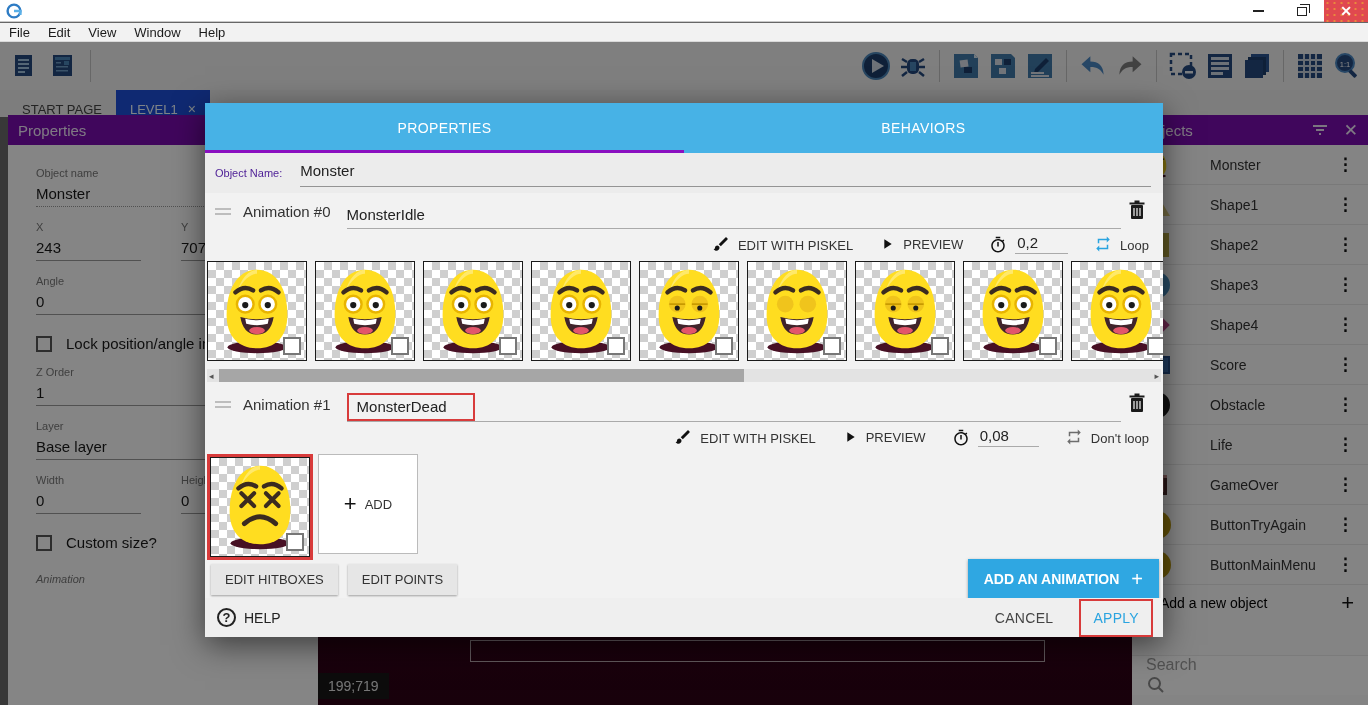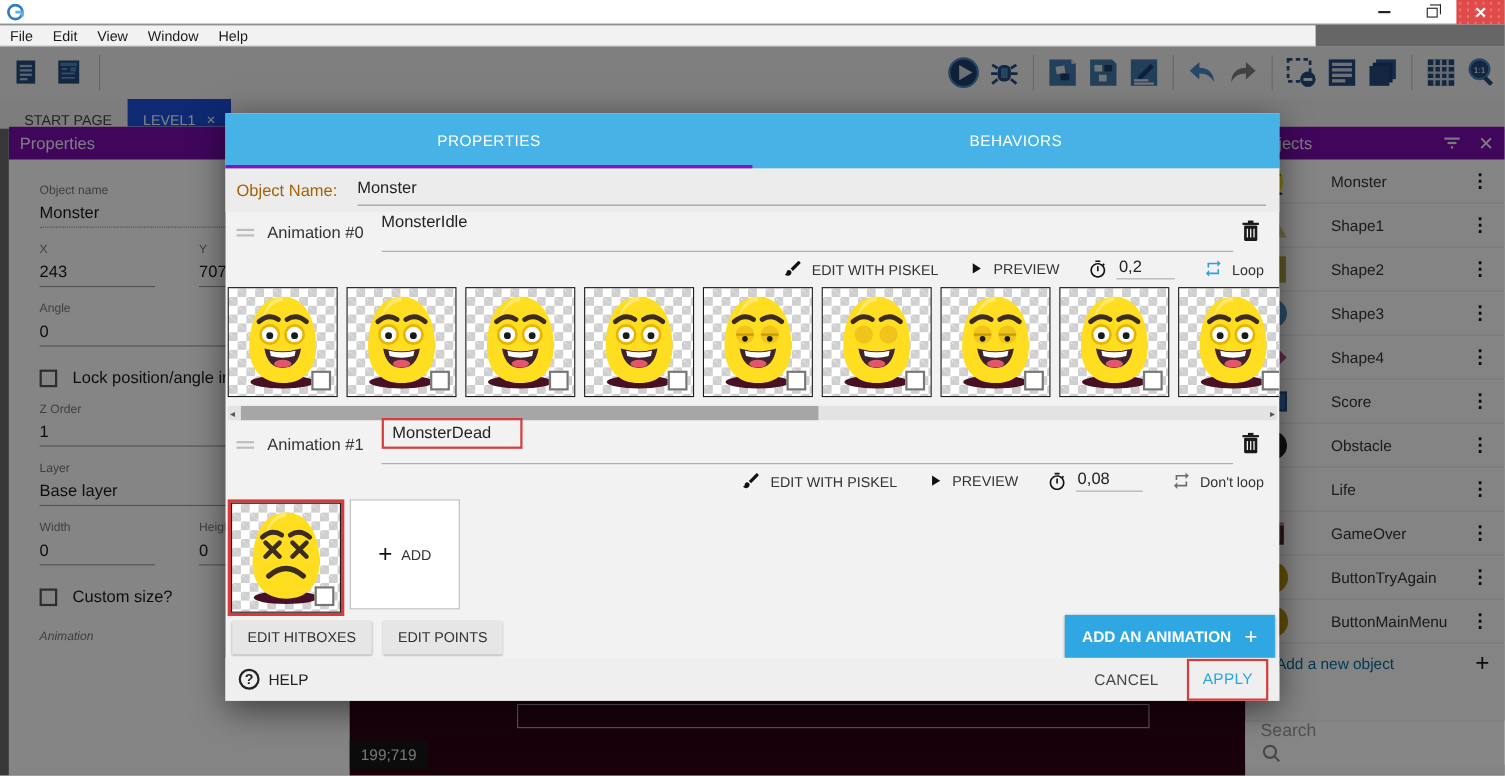--- a/index.html
+++ b/index.html
@@ -15,21 +15,21 @@
   .title-text { font-size:12px; color:#222; white-space:nowrap; }
   .win-controls { position:absolute; right:0; top:0; height:22px; display:flex; }
   .win-btn { width:44px; height:22px; display:flex; align-items:center; justify-content:center; color:#222; }
   .min-glyph { width:11px; height:2px; background:#222; }
   .restore-glyph { width:10px; height:9px; border:1.5px solid #222; position:relative; }
   .restore-glyph:before { content:""; position:absolute; left:2px; top:-4px; width:9px; height:8px; border:1.5px solid #222; border-left:none; border-bottom:none; }
   .win-close { background:#e0494f; background-image:radial-gradient(#e98a3c 1px, transparent 1.3px); background-size:7px 6px; }
   .close-glyph { color:#fff; font-size:14px; font-weight:bold; line-height:1; }
 
   
-  .menubar { position:absolute; left:0; top:23px; width:1196px; height:19px; background:#f2f2f2;
+  .menubar { position:absolute; left:0; top:23px; width:1368px; height:19px; background:#f2f2f2;
     border-bottom:1px solid #d9d9d9; display:flex; align-items:center; gap:0; z-index:30; }
   .menu-item { font-size:13px; color:#1a1a1a; padding:0 9px; }
 
   
   .app-content { position:absolute; left:0; top:42px; width:1368px; height:663px; background:#6b6b6b; }
 
   .toolbar { position:absolute; left:0; top:0; width:1368px; height:48px; background:#f0f0f0; display:flex; align-items:center; }
   .tb-left { display:flex; align-items:center; gap:8px; padding-left:10px; }
   .tb-right { position:absolute; right:6px; display:flex; align-items:center; gap:7px; }
   .tb-icon { width:30px; height:30px; display:flex; align-items:center; justify-content:center; }
@@ -74,45 +74,45 @@
   .thumb-triangle { width:0; height:0; border-left:13px solid transparent; border-right:13px solid transparent; border-bottom:22px solid #d9c97e; }
   .thumb-square { width:24px; height:24px; background:#b5a642; }
   .thumb-circle { width:26px; height:26px; border-radius:50%; background:#4a90c0; }
   .thumb-diamond { width:18px; height:18px; background:#c04a90; transform:rotate(45deg); }
   .thumb-score { width:26px; height:18px; background:#3a6fb0; border:2px solid #27508a; }
   .thumb-obstacle { width:26px; height:26px; border-radius:50%; background:#1d1d1d; }
   .thumb-heart { color:#e8c020; font-size:22px; line-height:1; }
   .thumb-pixel { width:20px; height:20px; background:#8a5a5a; box-shadow:inset 3px 3px 0 #c08a8a, inset -3px -3px 0 #4a2a2a; }
   .thumb-ybtn { width:28px; height:28px; border-radius:50%; background:#b8960e; }
   .add-obj-row { height:36px; display:flex; align-items:center; justify-content:space-between; padding:0 14px 0 28px; }
-  .add-obj-label { font-size:14px; color:#0369a1; }
+  .add-obj-label { font-size:14px; color:#000000; }
   .plus-glyph { font-size:22px; color:#111; }
   .search-row { position:absolute; left:0; bottom:10px; width:260px; height:40px; background:#fdfdfd;
     display:flex; align-items:flex-start; justify-content:space-between; padding:0 14px 0 14px; border-top:1px solid #e8e8e8;flex-direction:column; }
   .search-ph { font-size:16px; color:#9a9a9a; }
 
   
   .dim-overlay { position:absolute; left:0; top:42px; width:1368px; height:663px; background:rgba(0,0,0,0.47); z-index:10; }
 
   
   .modal { position:absolute; left:205px; top:103px; width:958px; height:534px; background:#f2f2f2; z-index:20;
     box-shadow:0 8px 30px rgba(0,0,0,0.55); display:flex; flex-direction:column; }
   .modal-header { height:50px; background:#47b2e6; display:flex; position:relative; flex:0 0 auto; }
   .modal-tab { width:50%; display:flex; align-items:center; justify-content:center; color:#fff; font-size:14px; letter-spacing:0.4px; }
   .tab-indicator { position:absolute; left:0; bottom:0; width:479px; height:3px; background:#8a10c0; }
   .name-row { height:40px; background:#ececec; display:flex; align-items:center; padding:0 12px 0 10px; flex:0 0 auto; }
-  .name-label { font-size:15px; color:#a16207; }
+  .name-label { font-size:11px; color:#4c1d95; }
   .name-value-wrap { flex:1; margin-left:18px; border-bottom:1px solid #949494; padding:2px 0 6px 0; }
   .name-value { font-size:15px; color:#222; }
 
   .anim-head { height:36px; display:flex; align-items:center; padding:0 12px 0 10px; flex:0 0 auto; position:relative; }
   .drag-handle { width:16px; display:flex; flex-direction:column; gap:3px; margin-right:12px; }
   .drag-handle i { height:2px; background:#bdbdbd; display:block; }
   .anim-title { font-size:15px; color:#333; white-space:nowrap; }
-  .anim-name-wrap { flex:1; margin-left:16px; align-self:flex-end; border-bottom:1px solid #aaa; padding-bottom:17px; margin-right:30px; }
+  .anim-name-wrap { flex:1; margin-left:16px; align-self:flex-end; border-bottom:1px solid #aaa; padding-bottom:4px; margin-right:30px; }
   .anim-name { font-size:15px; color:#222; }
   .red-box { display:inline-block; border:2px solid #d83b3b; padding:3px 26px 3px 8px; margin-bottom:-4px; }
   .trash-btn { position:absolute; right:18px; top:7px; }
 
   .ctrl-row { height:30px; display:flex; align-items:center; justify-content:flex-end; gap:26px; padding-right:14px; flex:0 0 auto; }
   .ctrl-item { display:flex; align-items:flex-end; gap:8px; font-size:13px; color:#333; }
   .time-wrap { border-bottom:1px solid #aaa; padding:0 30px 2px 2px; font-size:15px; color:#222; }
   .loop-icon { color:#6d6d6d; }
   .loop-icon[data-active="true"] { color:#2aa4e0; }
 

